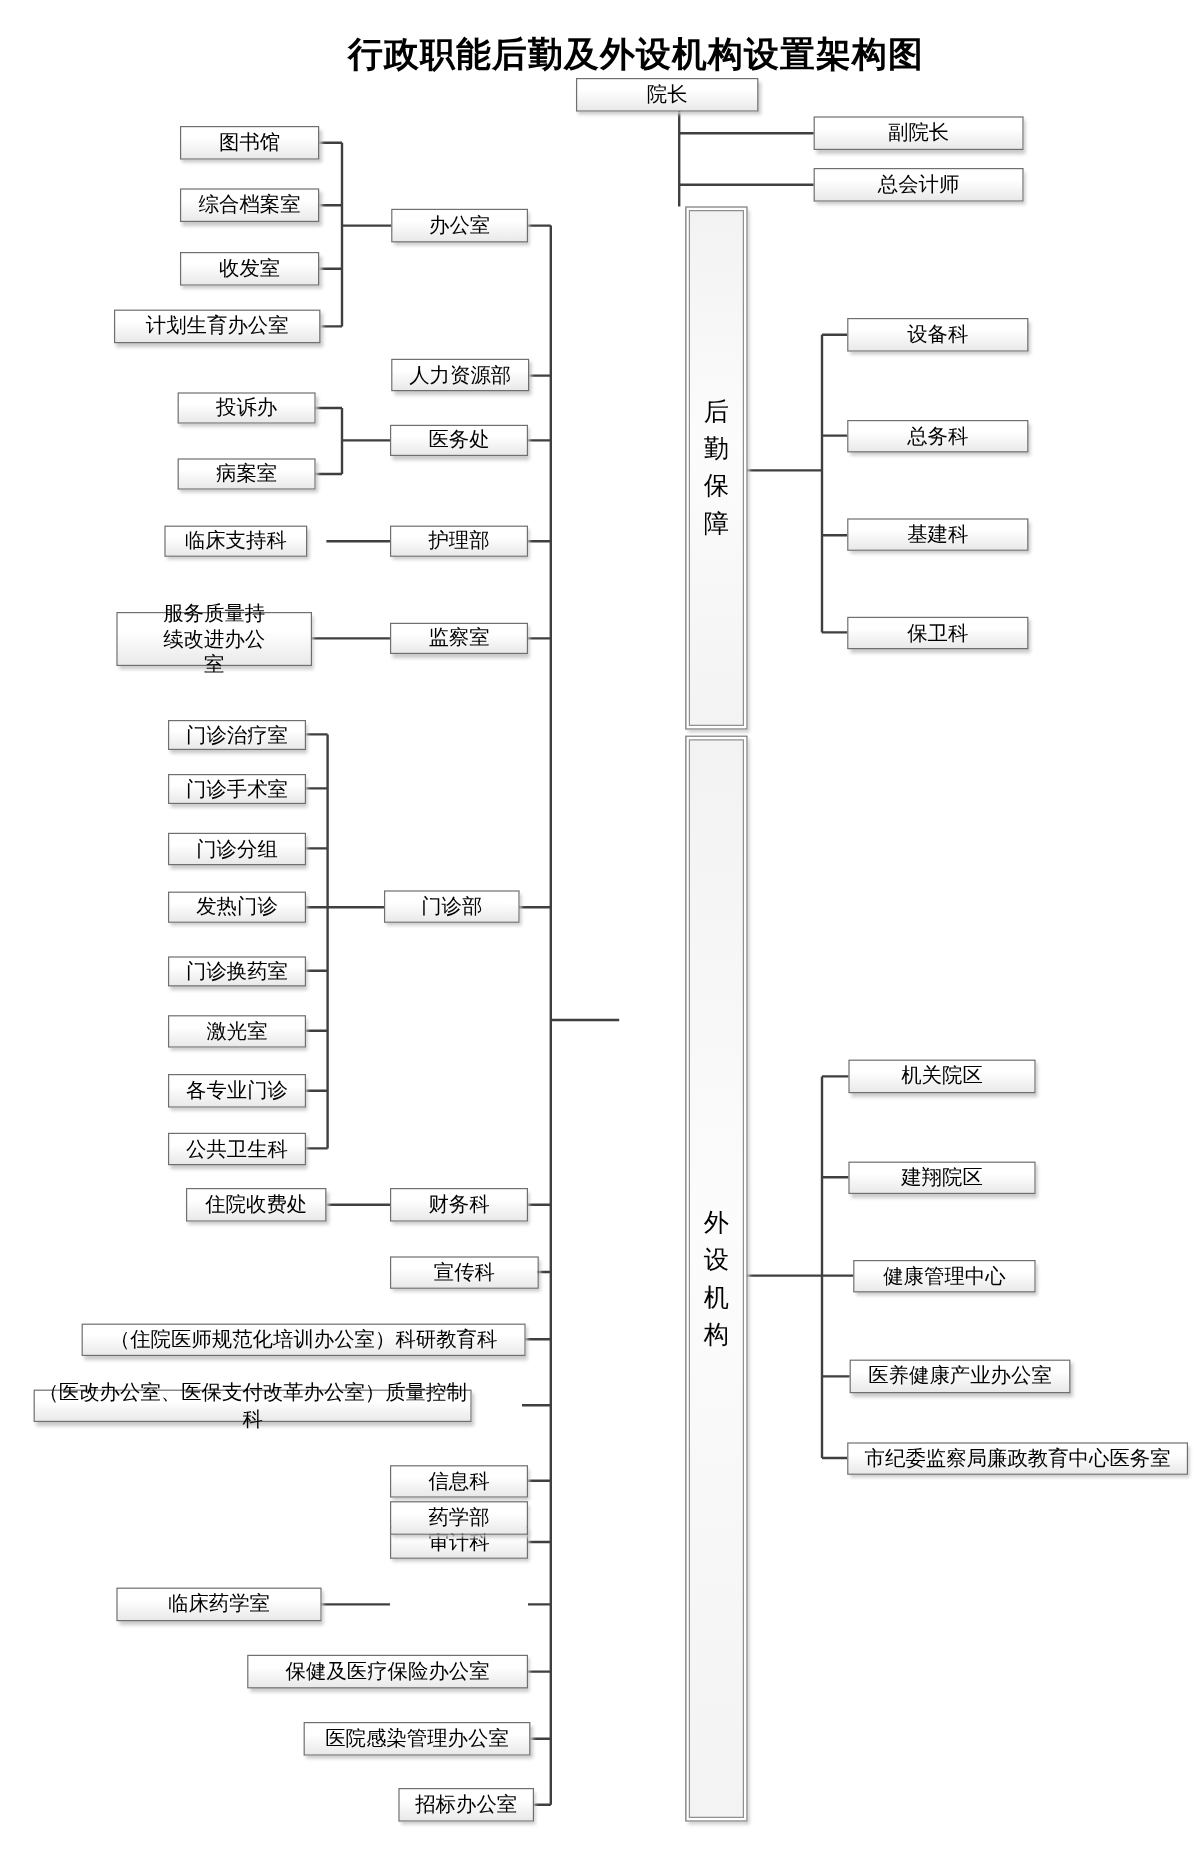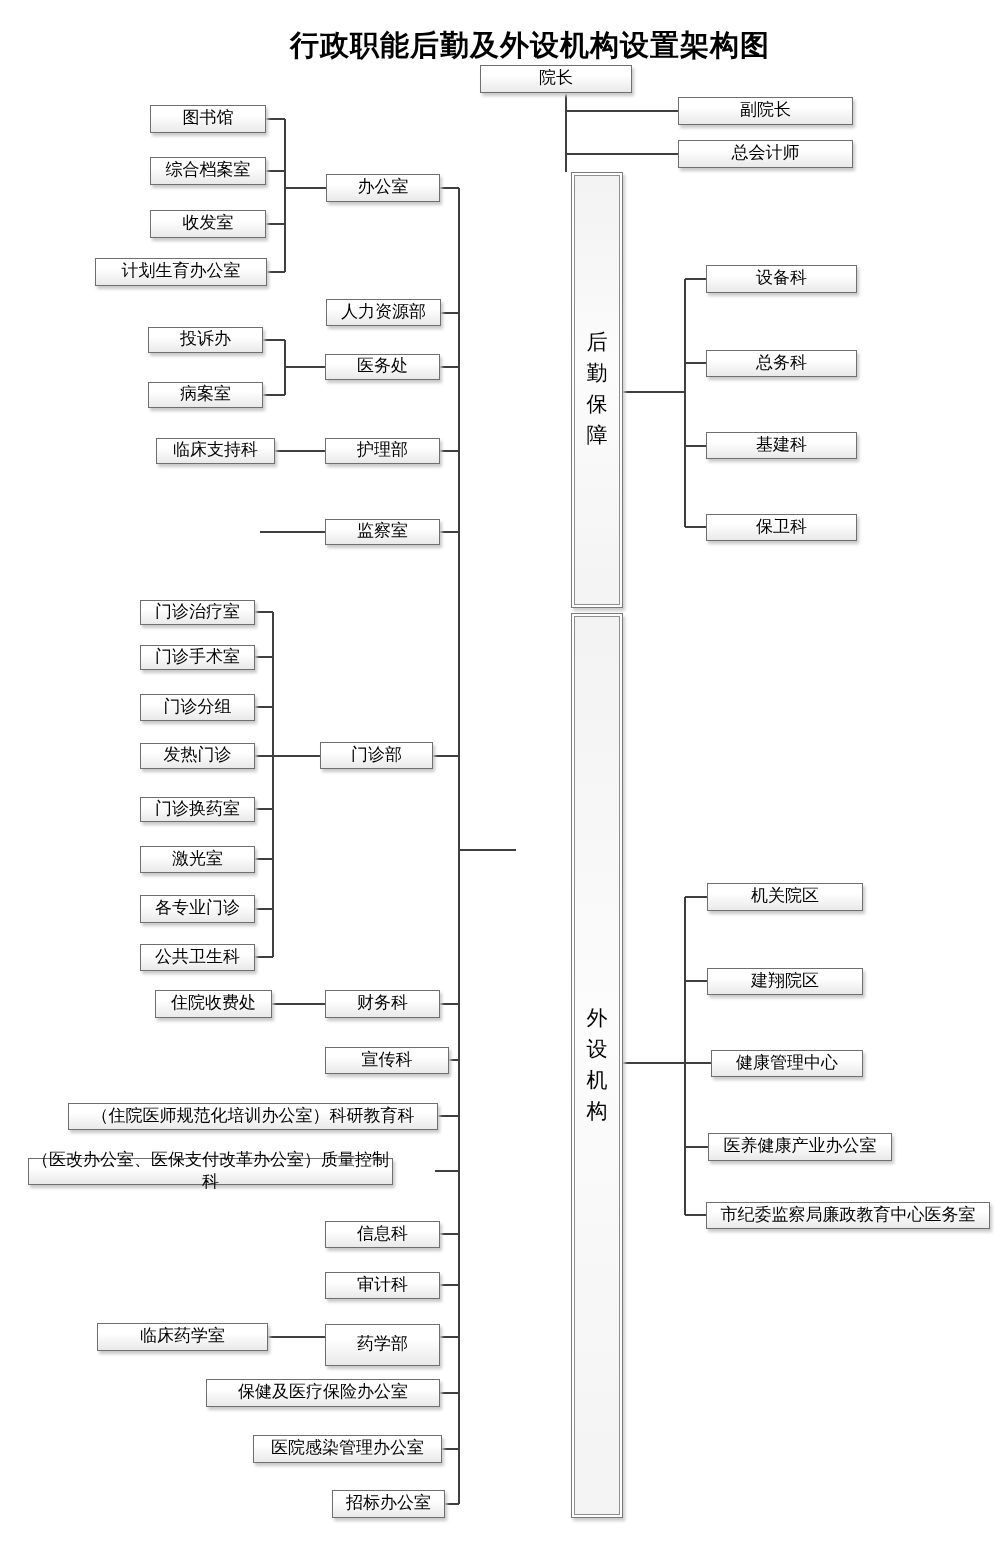--- a/index.html
+++ b/index.html
@@ -1,17 +1,17 @@
 <!DOCTYPE html>
 <html><head>
 <meta charset="utf-8">
 <style>
   html,body{margin:0;padding:0;background:#ffffff;}
   #canvas{position:relative;width:1000px;height:1563px;background:#ffffff;overflow:hidden;
-          font-family:Liberation Mono, monospace;color:#000;}
+          font-family:Liberation Sans, sans-serif;color:#000;}
   #title{position:absolute;left:530px;top:26px;transform:translateX(-50%);
          font-size:29px;font-weight:bold;white-space:nowrap;letter-spacing:1px;}
   .bx{position:absolute;box-sizing:border-box;border:1px solid #6f6f6f;
       background:linear-gradient(#ffffff 35%,#e9e9e9);
       box-shadow:2px 3px 3px #c9c9c9;
       display:flex;align-items:center;justify-content:center;
       font-size:17px;text-align:center;line-height:1.25;}
   .w2{padding:0 30px;}
   .pillar{position:absolute;box-sizing:border-box;border:1px solid #7a7a7a;
       background:linear-gradient(#f2f2f2,#fcfcfc 45%,#f3f3f3);
@@ -63,22 +63,23 @@
   <div class="bx" style="left:150px;top:157px;width:116px;height:28px">综合档案室</div>
   <div class="bx" style="left:150px;top:210px;width:116px;height:28px">收发室</div>
   <div class="bx" style="left:95px;top:258px;width:172px;height:28px">计划生育办公室</div>
   <div class="bx" style="left:326px;top:174px;width:114px;height:28px">办公室</div>
 
   <div class="bx" style="left:326px;top:299px;width:115px;height:27px">人力资源部</div>
   <div class="bx" style="left:148px;top:327px;width:115px;height:26px">投诉办</div>
   <div class="bx" style="left:148px;top:382px;width:115px;height:26px">病案室</div>
   <div class="bx" style="left:325px;top:354px;width:115px;height:26px">医务处</div>
 
-  <div class="bx" style="left:156px;top:438px;width:119px;height:26px">临床支持科</div>
+  <div class="bx" style="left:137px;top:438px;width:119px;height:26px">临床支持科</div>
   <div class="bx" style="left:325px;top:438px;width:115px;height:26px">护理部</div>
+  <div class="bx w2" style="left:97px;top:510px;width:163px;height:45px">服务质量持续改进办公室</div>
   <div class="bx" style="left:325px;top:519px;width:115px;height:26px">监察室</div>
 
   <div class="bx" style="left:140px;top:600px;width:115px;height:25px">门诊治疗室</div>
   <div class="bx" style="left:140px;top:645px;width:115px;height:25px">门诊手术室</div>
   <div class="bx" style="left:140px;top:694px;width:115px;height:27px">门诊分组</div>
   <div class="bx" style="left:140px;top:743px;width:115px;height:26px">发热门诊</div>
   <div class="bx" style="left:140px;top:797px;width:115px;height:25px">门诊换药室</div>
   <div class="bx" style="left:140px;top:846px;width:115px;height:27px">激光室</div>
   <div class="bx" style="left:140px;top:895px;width:115px;height:28px">各专业门诊</div>
   <div class="bx" style="left:140px;top:944px;width:115px;height:27px">公共卫生科</div>
@@ -87,21 +88,21 @@
   <div class="bx" style="left:155px;top:990px;width:117px;height:28px">住院收费处</div>
   <div class="bx" style="left:325px;top:990px;width:115px;height:28px">财务科</div>
   <div class="bx" style="left:325px;top:1047px;width:124px;height:27px">宣传科</div>
 
   <div class="bx" style="left:68px;top:1103px;width:370px;height:27px">（住院医师规范化培训办公室）科研教育科</div>
   <div class="bx" style="left:28px;top:1158px;width:365px;height:27px">（医改办公室、医保支付改革办公室）质量控制科</div>
 
   <div class="bx" style="left:325px;top:1221px;width:115px;height:27px">信息科</div>
   <div class="bx" style="left:325px;top:1272px;width:115px;height:27px">审计科</div>
   <div class="bx" style="left:97px;top:1323px;width:171px;height:28px">临床药学室</div>
-  <div class="bx" style="left:325px;top:1324px;width:115px;height:42px">药学部</div>
+  <div class="bx" style="left:325px;top:1251px;width:115px;height:28px">药学部</div>
 
   <div class="bx" style="left:206px;top:1379px;width:234px;height:28px">保健及医疗保险办公室</div>
   <div class="bx" style="left:253px;top:1435px;width:189px;height:28px">医院感染管理办公室</div>
   <div class="bx" style="left:332px;top:1490px;width:113px;height:28px">招标办公室</div>
 
   <div class="bx" style="left:706px;top:265px;width:151px;height:28px">设备科</div>
   <div class="bx" style="left:706px;top:350px;width:151px;height:27px">总务科</div>
   <div class="bx" style="left:706px;top:432px;width:151px;height:27px">基建科</div>
   <div class="bx" style="left:706px;top:514px;width:151px;height:27px">保卫科</div>
 

